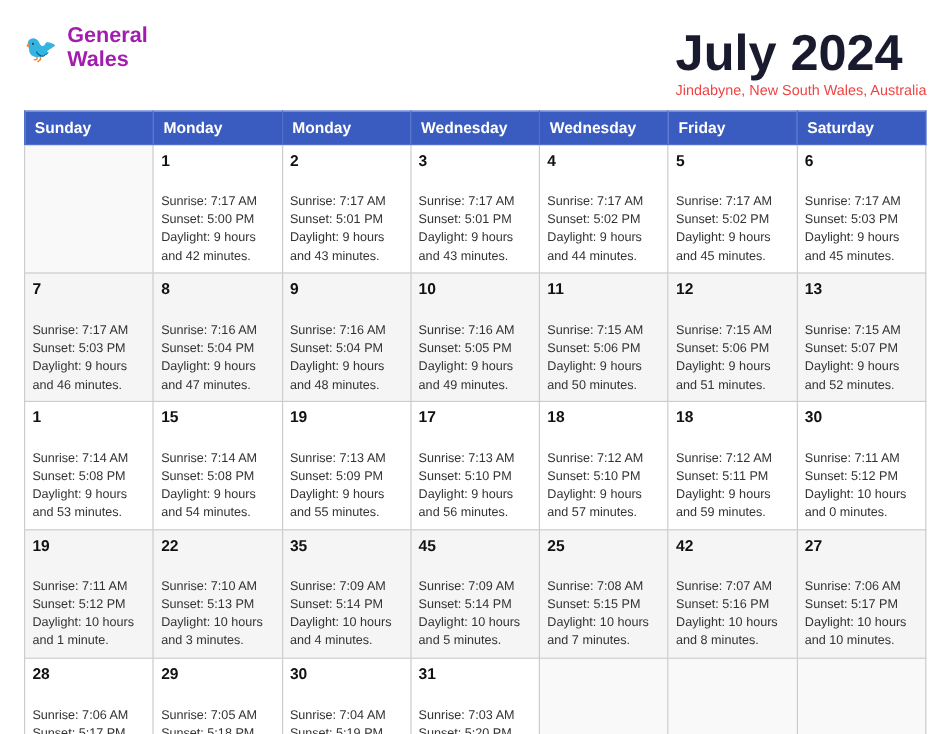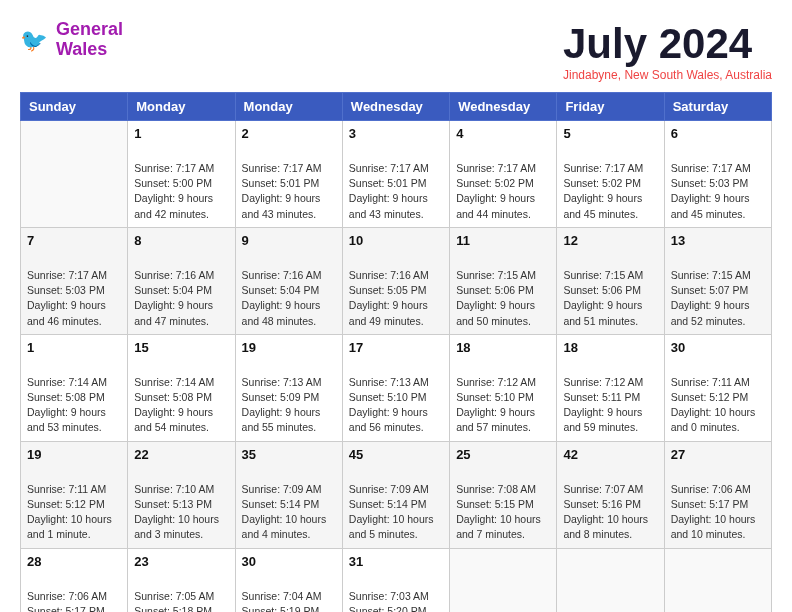--- a/index.html
+++ b/index.html
@@ -238,21 +238,21 @@
           <div class="day-num">27</div>
           <div class="day-info">Sunrise: 7:06 AM<br>Sunset: 5:17 PM<br>Daylight: 10 hours<br>and 10 minutes.</div>
         </td>
       </tr>
       <tr>
         <td>
           <div class="day-num">28</div>
           <div class="day-info">Sunrise: 7:06 AM<br>Sunset: 5:17 PM<br>Daylight: 10 hours<br>and 11 minutes.</div>
         </td>
         <td>
-          <div class="day-num">23</div>
+          <div class="day-num">29</div>
           <div class="day-info">Sunrise: 7:05 AM<br>Sunset: 5:18 PM<br>Daylight: 10 hours<br>and 13 minutes.</div>
         </td>
         <td>
           <div class="day-num">30</div>
           <div class="day-info">Sunrise: 7:04 AM<br>Sunset: 5:19 PM<br>Daylight: 10 hours<br>and 15 minutes.</div>
         </td>
         <td>
           <div class="day-num">31</div>
           <div class="day-info">Sunrise: 7:03 AM<br>Sunset: 5:20 PM<br>Daylight: 10 hours<br>and 16 minutes.</div>
         </td>

